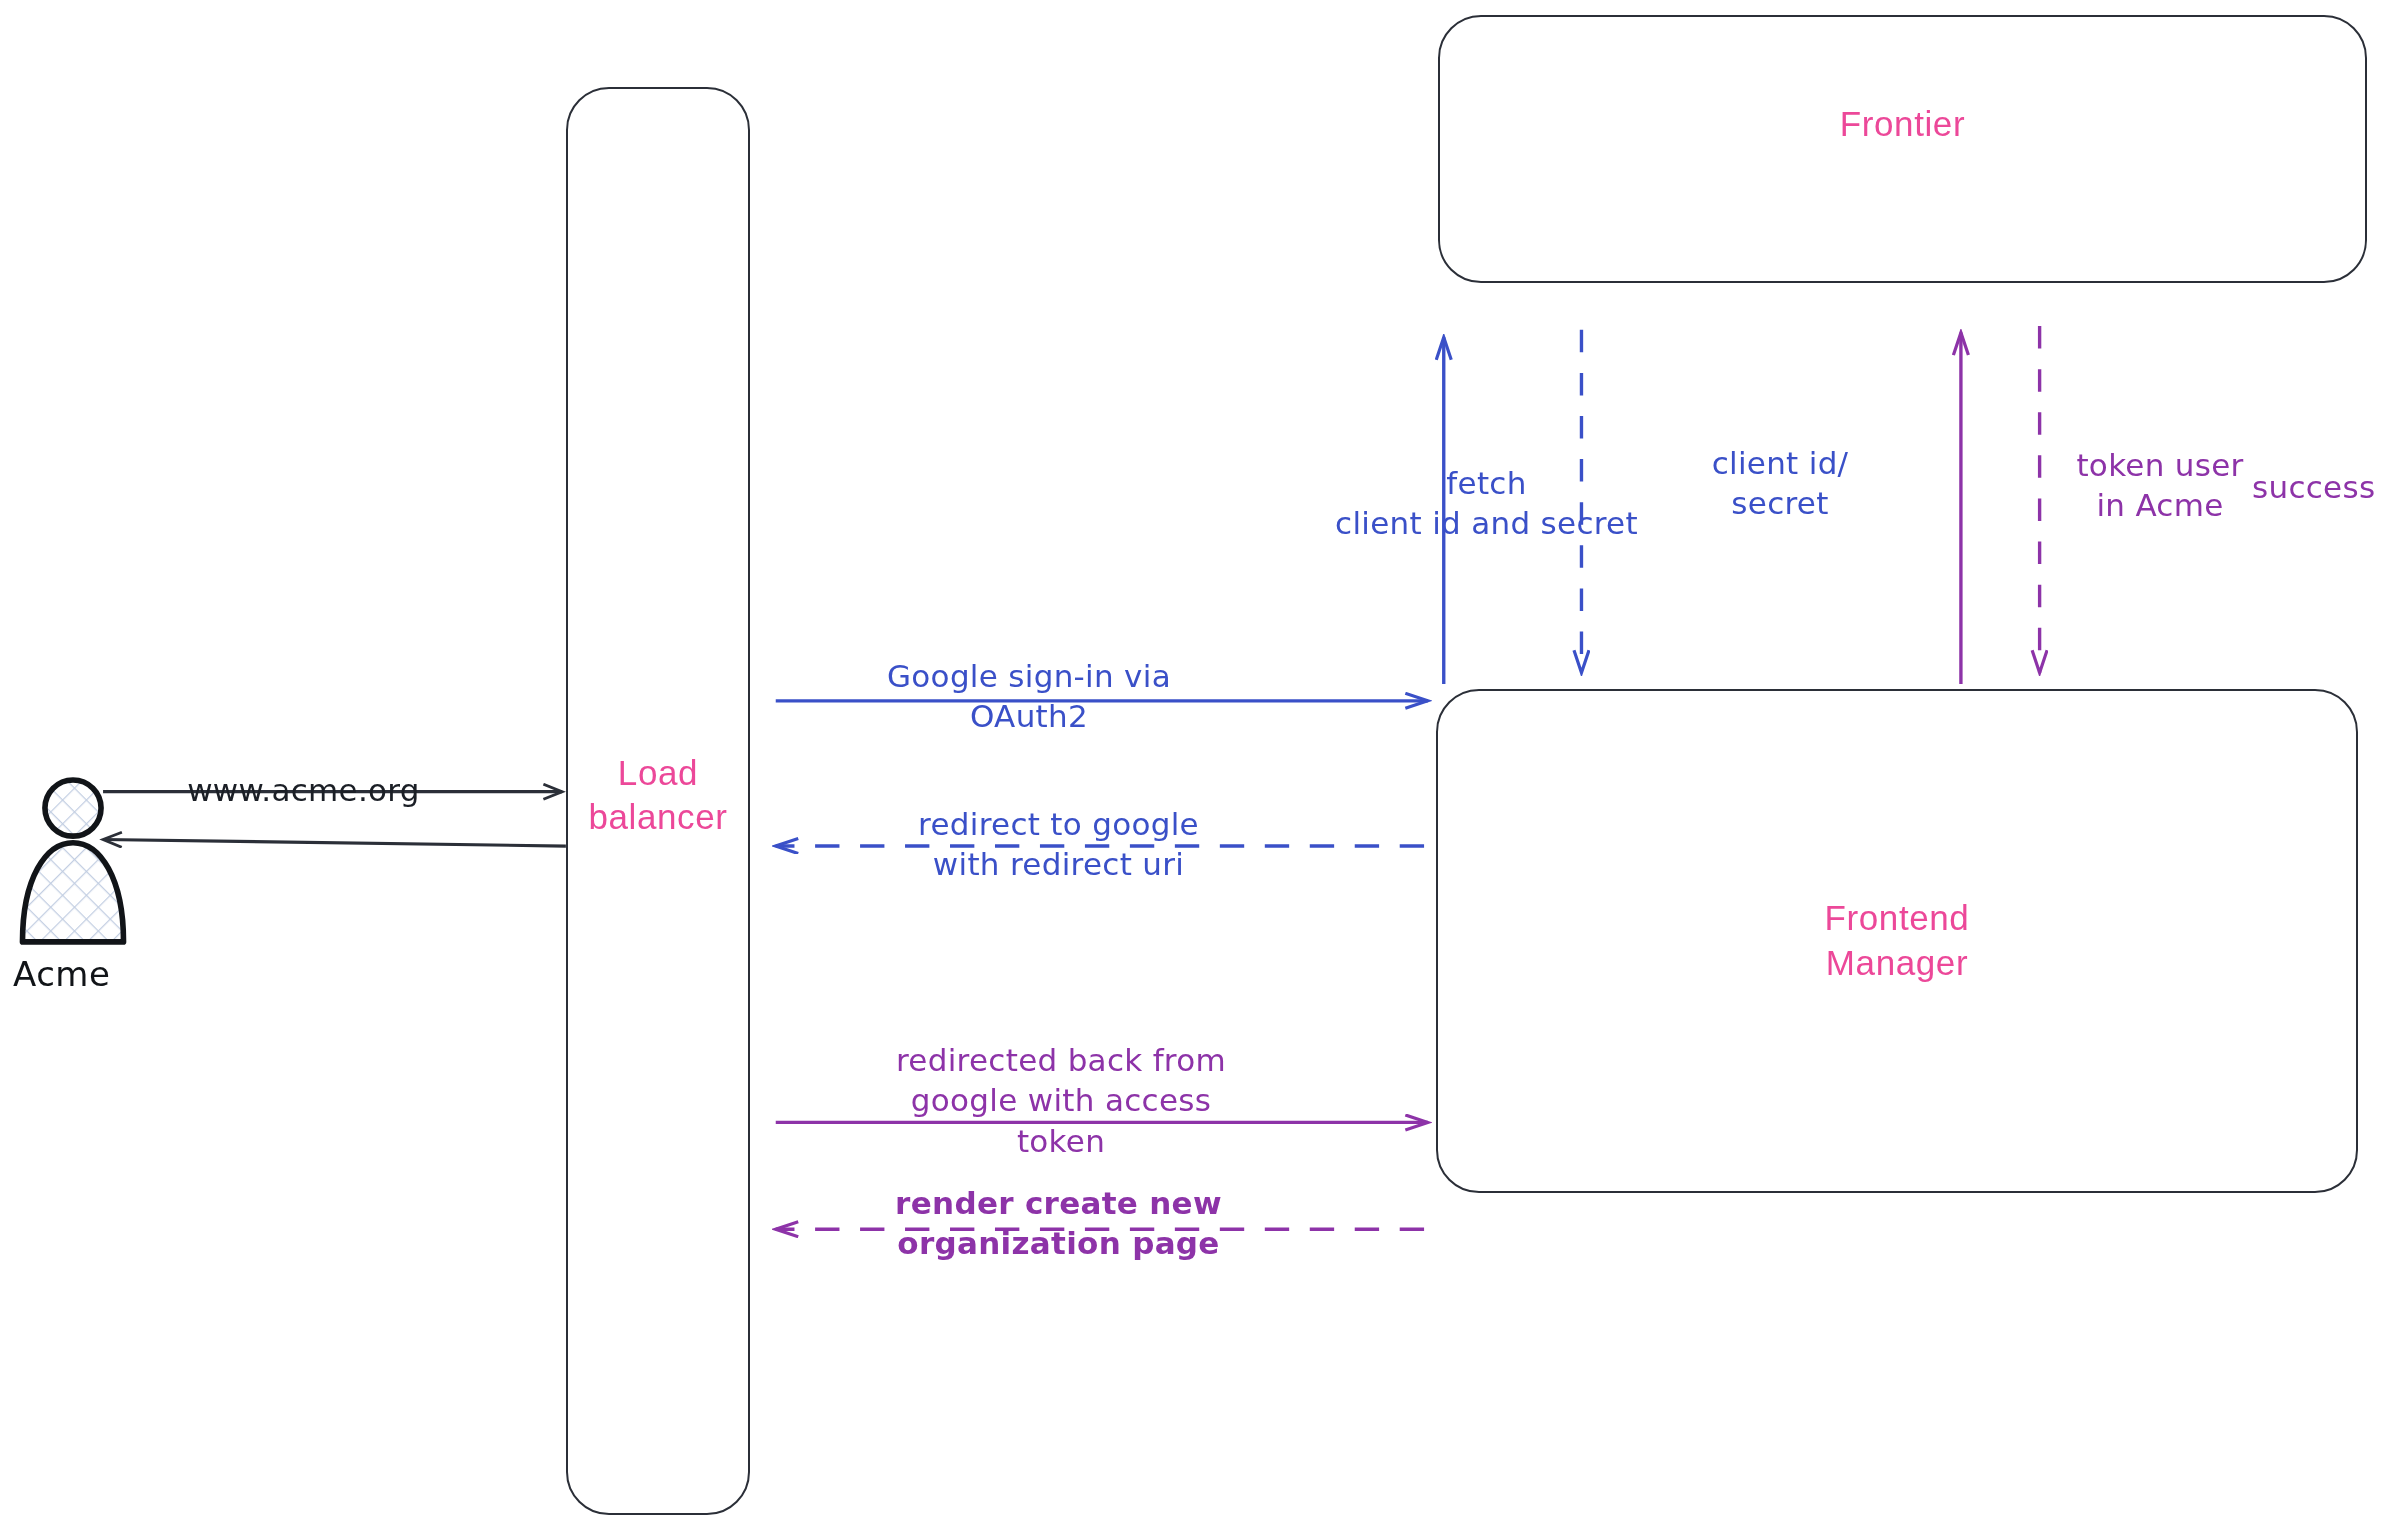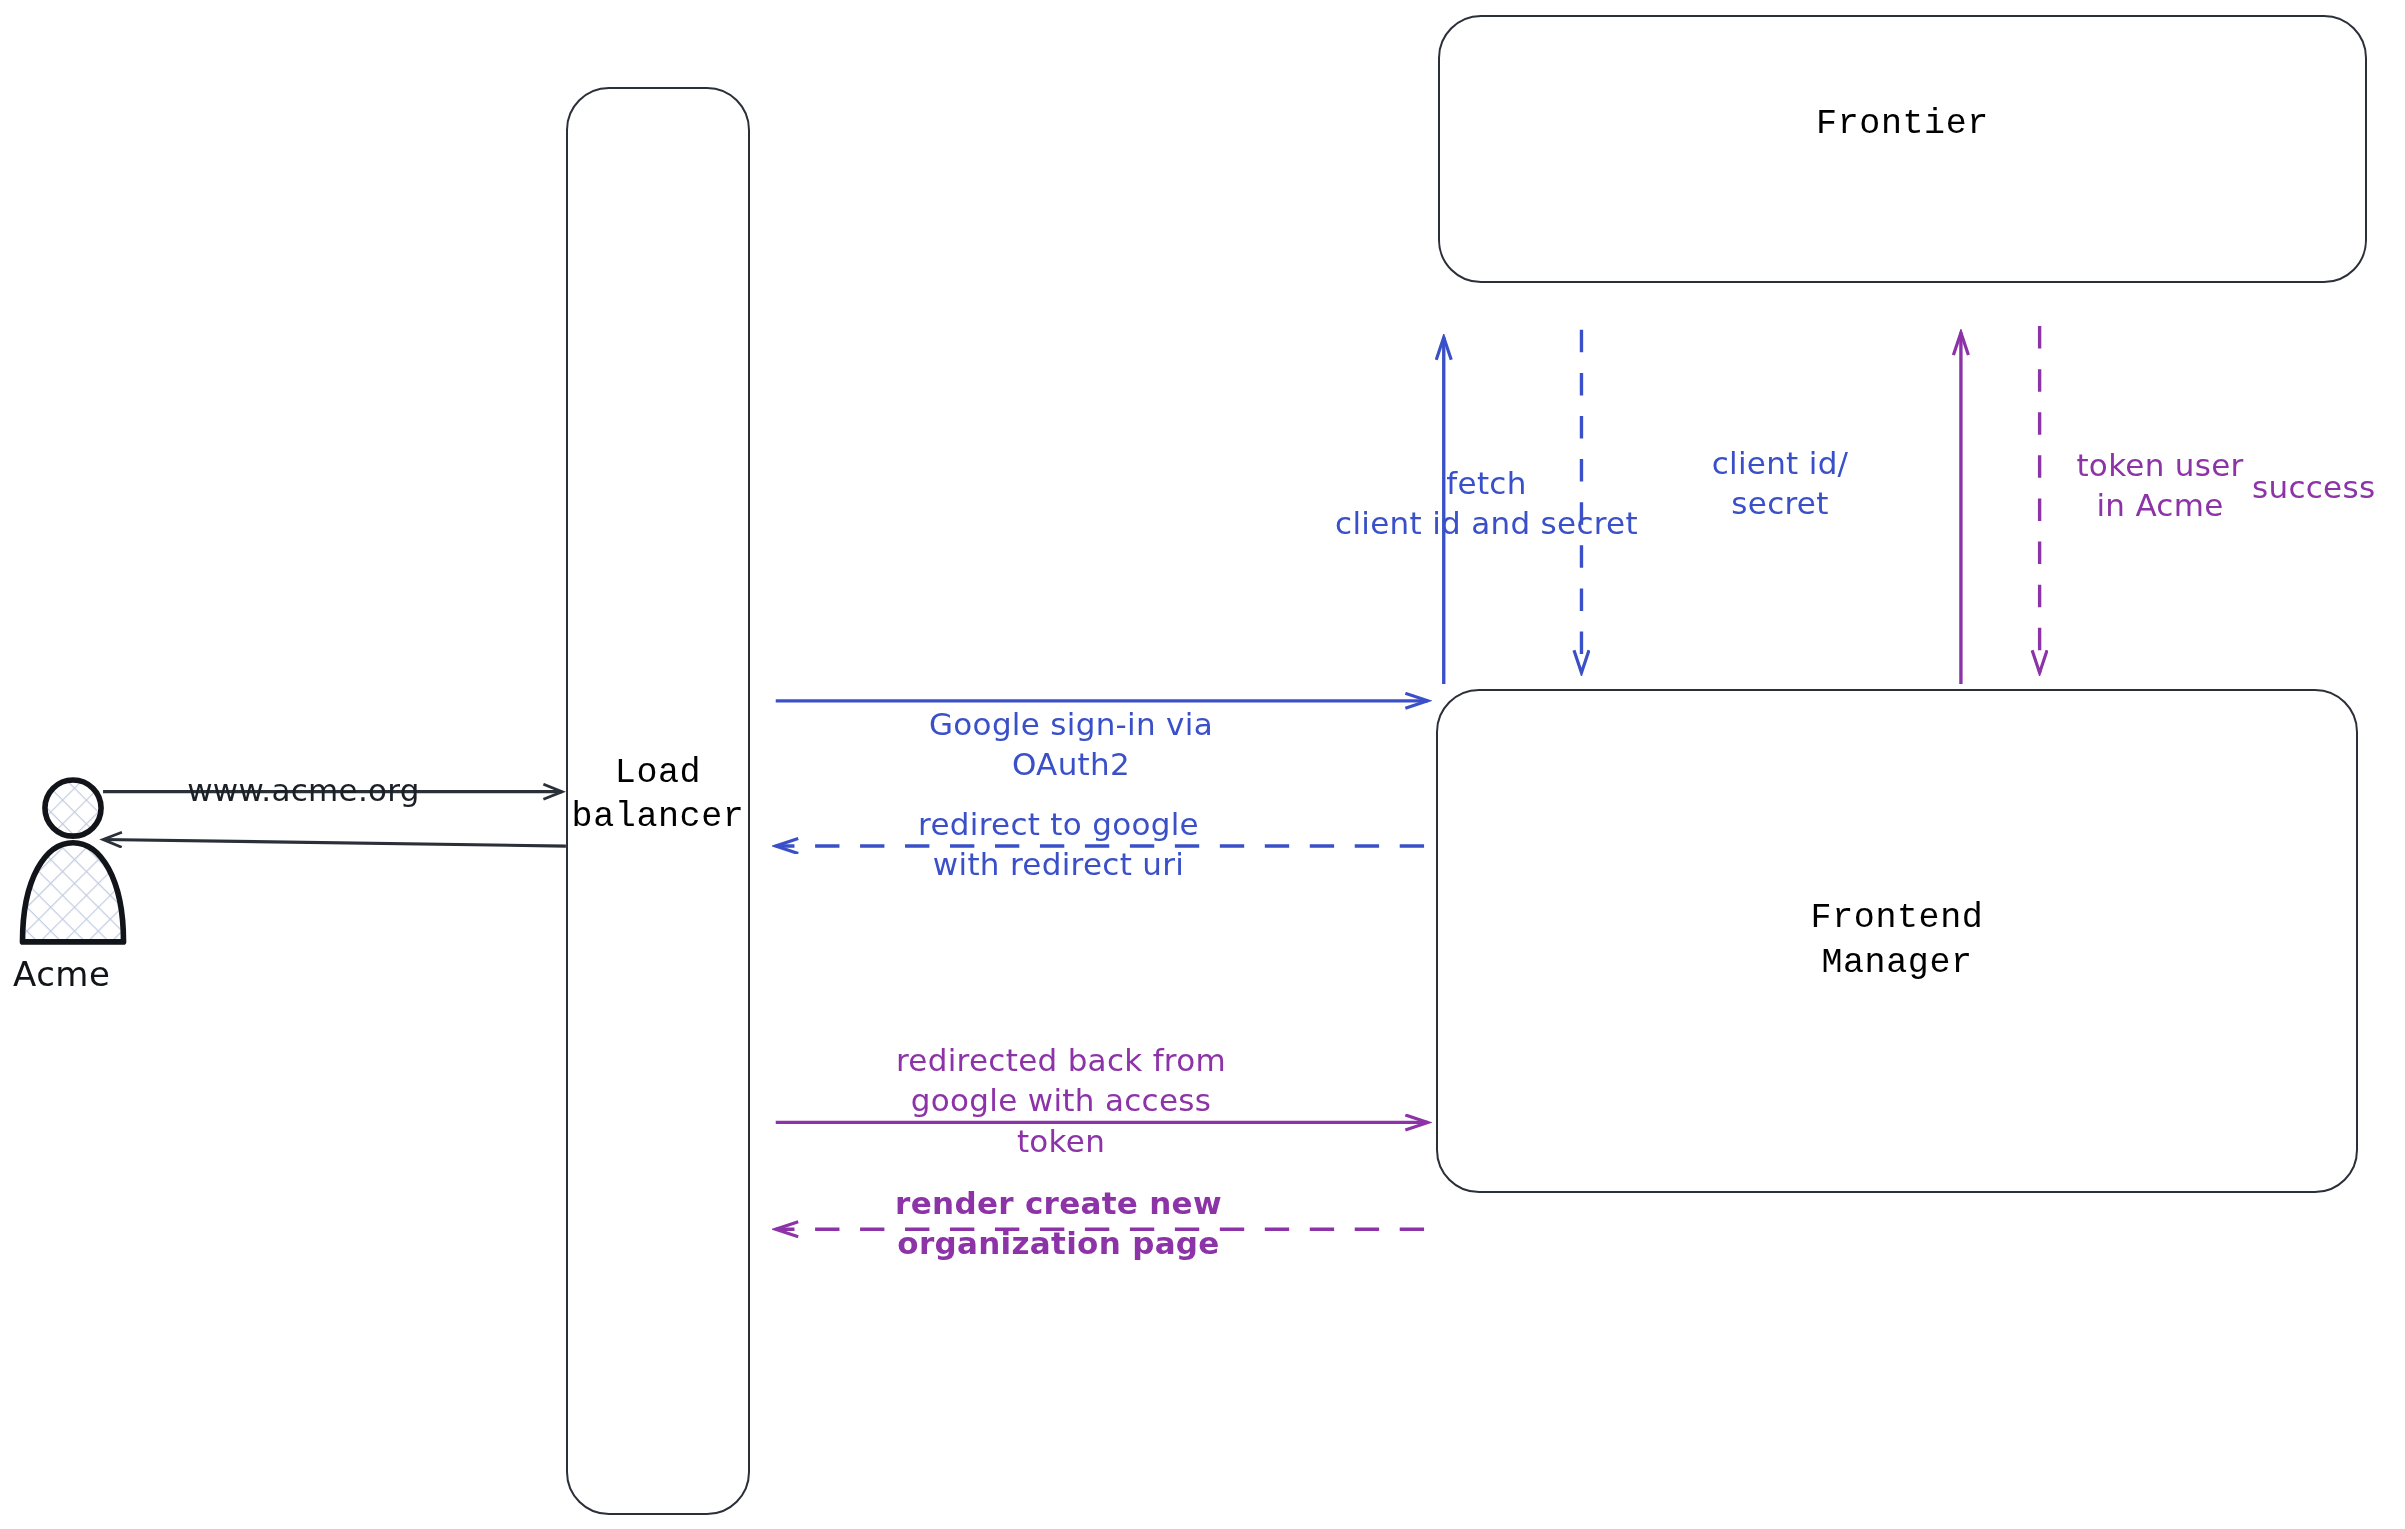--- a/index.html
+++ b/index.html
@@ -13,24 +13,24 @@
     border:2.8px solid #2b2f38;
     border-radius:43px;
     background:#ffffff;
     box-sizing:border-box;
     display:flex;
     align-items:center;
     justify-content:center;
     text-align:center;
   }
   .node .label{
-    font-family:Liberation Mono, monospace;
+    font-family:Liberation Sans, sans-serif;
     font-size:35px;
     line-height:1.28;
-    color:#000000;
+    color:#ec4899;
     letter-spacing:0.6px;
     white-space:pre-line;
   }
 
   #node-frontier{left:1438px;top:15px;width:929px;height:268px;}
   #node-frontier .label{margin-bottom:49px;}
 
   #node-frontend{left:1436px;top:689px;width:922px;height:504px;}
 
   #node-lb{left:566px;top:87px;width:184px;height:1428px;}
@@ -124,21 +124,21 @@
 
     <line x1="1688" y1="352" x2="1688" y2="718" stroke="#3a50c8" stroke-width="3.6" stroke-dasharray="24 22" marker-end="url(#ah-blue)"></line>
 
     <line x1="2093" y1="730" x2="2093" y2="355" stroke="#8d33a8" stroke-width="3.6" marker-end="url(#ah-purple)"></line>
 
     <line x1="2177" y1="348" x2="2177" y2="718" stroke="#8d33a8" stroke-width="3.6" stroke-dasharray="24 22" marker-end="url(#ah-purple)"></line>
   </svg>
 
   <div class="elabel dark" style="left:135px;  top:770px;  width:337px;">www.acme.org</div>
 
-  <div class="elabel blue" style="left:874px;  top:656px;  width:394px;margin-top:48px;">Google sign-in via
+  <div class="elabel blue" style="left:832px;  top:656px;  width:394px;">Google sign-in via
 OAuth2</div>
 
   <div class="elabel blue" style="left:871px;  top:804px;  width:375px;">redirect to google
 with redirect uri</div>
 
   <div class="elabel purple" style="left:864px;  top:1040px; width:394px;">redirected back from
 google with access
 token</div>
 
   <div class="elabel purple" style="left:871px;  top:1183px; width:375px;font-weight:bold;">render create new

